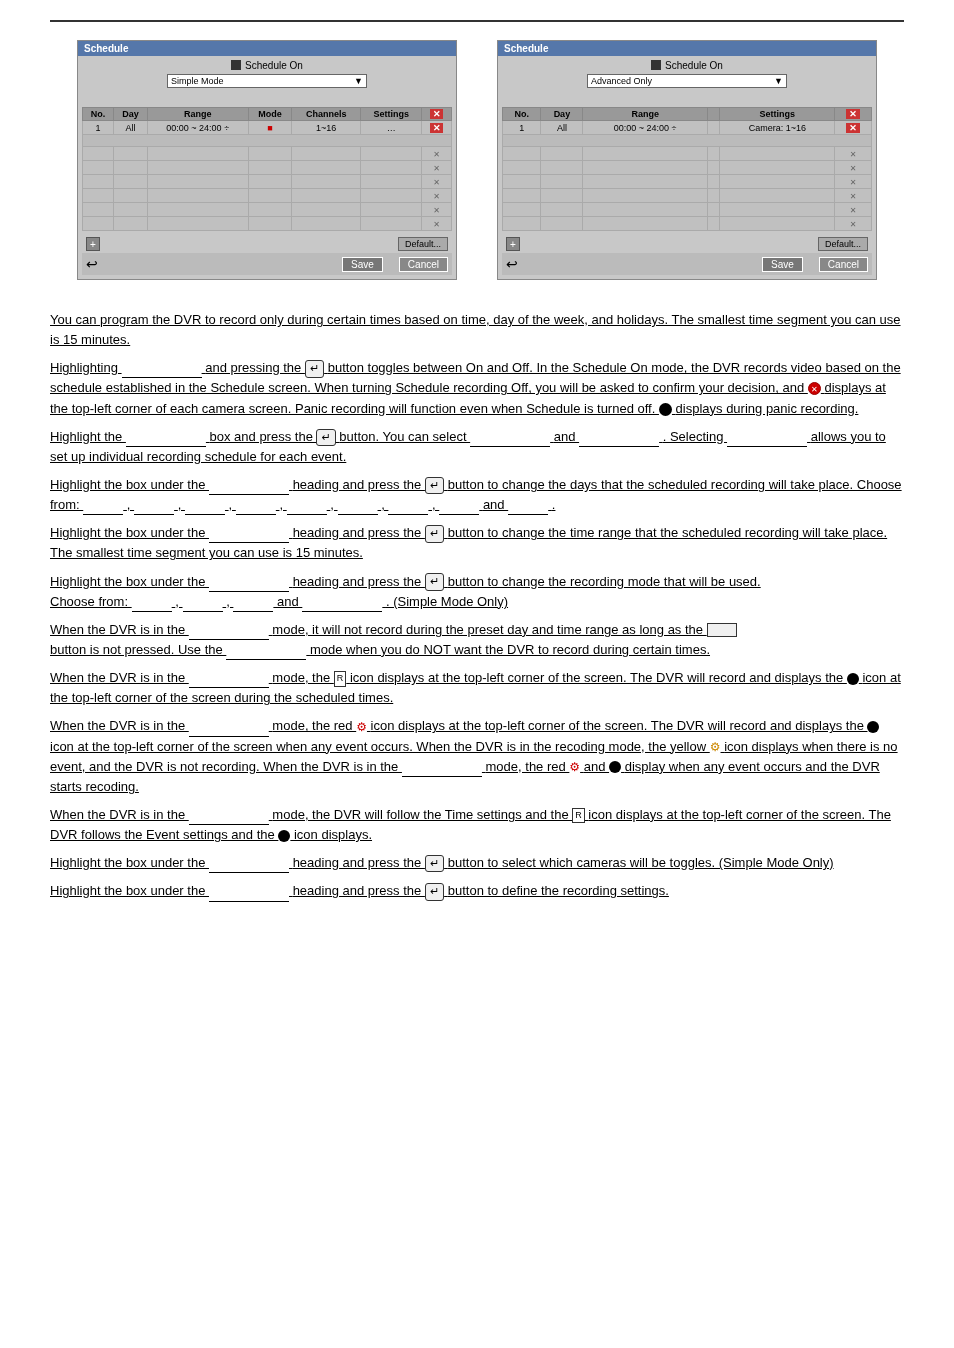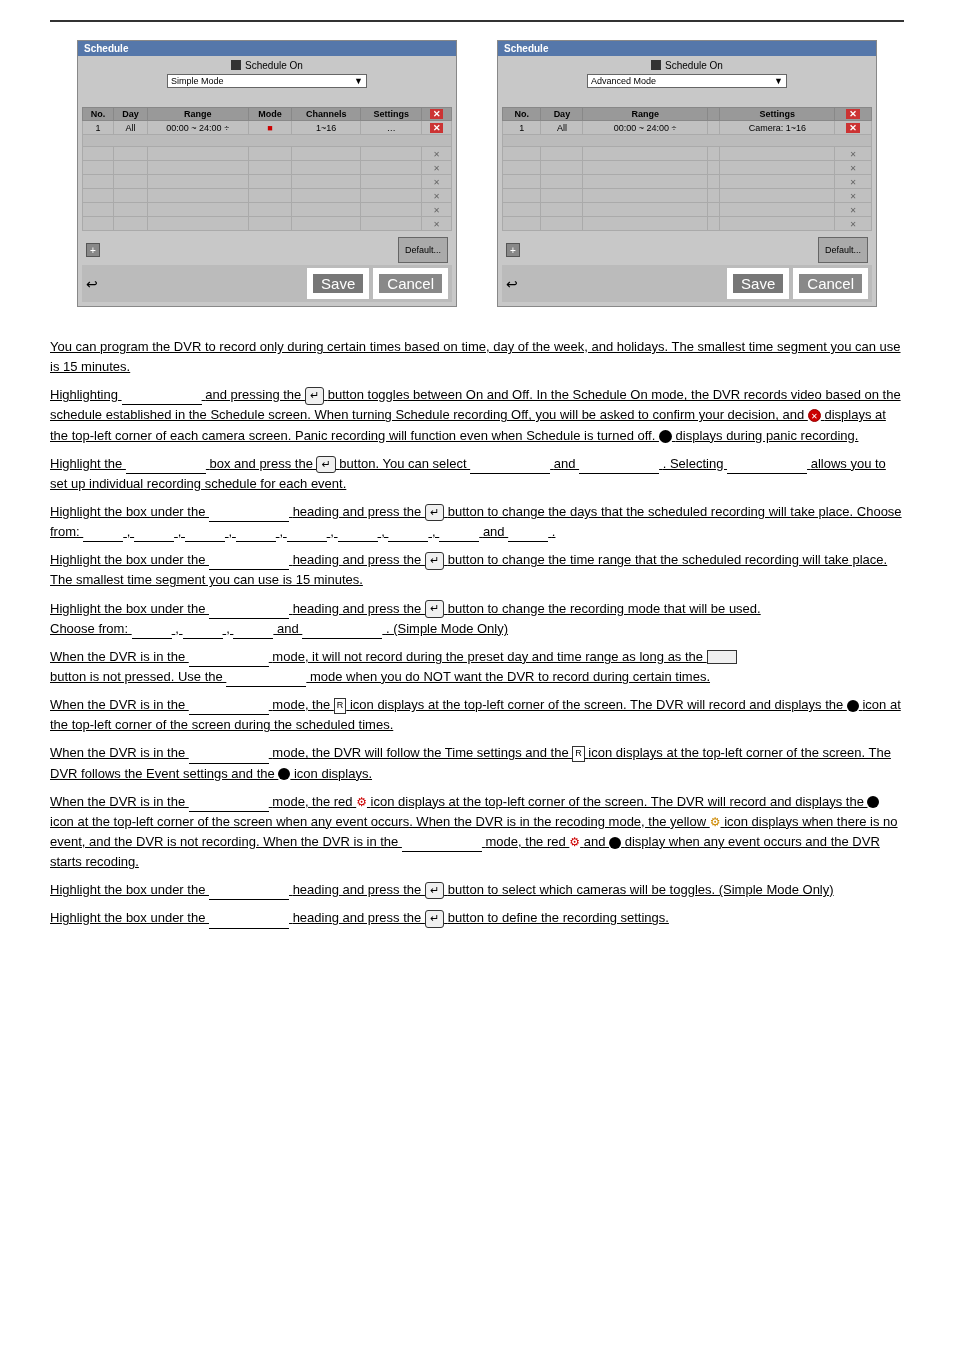--- a/index.html
+++ b/index.html
@@ -97,40 +97,41 @@
     .dvr-bottom {
       display: flex;
       justify-content: space-between;
       align-items: center;
       margin-top: 4px;
       padding: 2px 4px;
     }
 
     .dvr-btn {
       background: #888;
-      border: 6px solid #ffffff;
+      border: 1px solid #ffffff;
       color: #fff;
-      font-size: 15px;
+      font-size: 10px;
       padding: 1px 8px;
       cursor: pointer;
     }
 
     .dvr-btn-save {
       background: #777;
     }
 
     .dvr-btn-cancel {
       background: #888;
+      margin-left: 12px;
     }
 
     .dvr-default-btn {
       background: #aaa;
       border: 1px solid #666;
       font-size: 9px;
-      padding: 7px 6px;
+      padding: 1px 6px;
     }
 
     .dvr-x-btn {
       background: #cc3333;
       color: #fff;
       font-size: 9px;
       border: none;
       padding: 0 3px;
       font-weight: bold;
     }
@@ -354,21 +355,21 @@
 
   <div class="dvr-screen">
     <div class="dvr-title-bar">Schedule</div>
     <div class="dvr-body">
       <div class="dvr-checkbox-row">
         <span class="checkbox-square checkbox-checked"></span>
         <span>Schedule On</span>
       </div>
       <div class="dvr-dropdown-row">
         <div class="dvr-dropdown">
-          <span>Advanced Mode</span>
+          <span>Advanced Only</span>
           <span>▼</span>
         </div>
       </div>
       <table class="dvr-table">
         <thead>
           <tr>
             <th>No.</th>
             <th>Day</th>
             <th>Range</th>
             <th></th>
@@ -555,46 +556,46 @@
     <span> mode, the </span>
     <span style="display:inline-block;border:1px solid #333;padding:0 2px;font-size:9px;vertical-align:middle;">R</span>
     <span> icon displays at the top-left corner of the screen.  The DVR will record and displays the </span>
     <span class="inline-icon" style="display:inline-block;width:12px;height:12px;border-radius:50%;background:#000;vertical-align:middle;"></span>
     <span> icon at the top-left corner of the screen during the scheduled times.</span>
   </p>
 
   <p>
     <span>When the DVR is in the </span>
     <span class="blank-word blank-med"></span>
-    <span> mode, the DVR will follow the Time settings and the </span>
-    <span style="display:inline-block;border:1px solid #333;padding:0 2px;font-size:9px;vertical-align:middle;">R</span>
-    <span> icon displays at the top-left corner of the screen.  The DVR follows the Event settings and the </span>
-    <span class="inline-icon" style="display:inline-block;width:12px;height:12px;border-radius:50%;background:#000;vertical-align:middle;"></span>
-    <span> icon displays.</span>
-  </p>
-
-  <p>
-    <span>When the DVR is in the </span>
-    <span class="blank-word blank-med"></span>
     <span> mode, the red </span>
     <span class="rec-icon">⚙</span>
     <span> icon displays at the top-left corner of the screen.  The DVR will record and displays the </span>
     <span class="inline-icon" style="display:inline-block;width:12px;height:12px;border-radius:50%;background:#000;vertical-align:middle;"></span>
     <span> icon at the top-left corner of the screen when any event occurs.  When the DVR is in the recoding mode, the yellow </span>
     <span class="rec-icon" style="color:#cc8800;">⚙</span>
     <span> icon displays when there is no event, and the DVR is not recording.  When the DVR is in the </span>
     <span class="blank-word blank-med"></span>
     <span> mode, the red </span>
     <span class="rec-icon">⚙</span>
     <span> and </span>
     <span class="inline-icon" style="display:inline-block;width:12px;height:12px;border-radius:50%;background:#000;vertical-align:middle;"></span>
     <span> display when any event occurs and the DVR starts recoding.</span>
   </p>
 
   <p>
+    <span>When the DVR is in the </span>
+    <span class="blank-word blank-med"></span>
+    <span> mode, the DVR will follow the Time settings and the </span>
+    <span style="display:inline-block;border:1px solid #333;padding:0 2px;font-size:9px;vertical-align:middle;">R</span>
+    <span> icon displays at the top-left corner of the screen.  The DVR follows the Event settings and the </span>
+    <span class="inline-icon" style="display:inline-block;width:12px;height:12px;border-radius:50%;background:#000;vertical-align:middle;"></span>
+    <span> icon displays.</span>
+  </p>
+
+  <p>
     <span>Highlight the box under the </span>
     <span class="blank-word blank-med"></span>
     <span> heading and press the </span>
     <span class="enter-key">↵</span>
     <span> button to select which cameras will be toggles. (Simple Mode Only)</span>
   </p>
 
   <p>
     <span>Highlight the box under the </span>
     <span class="blank-word blank-med"></span>

